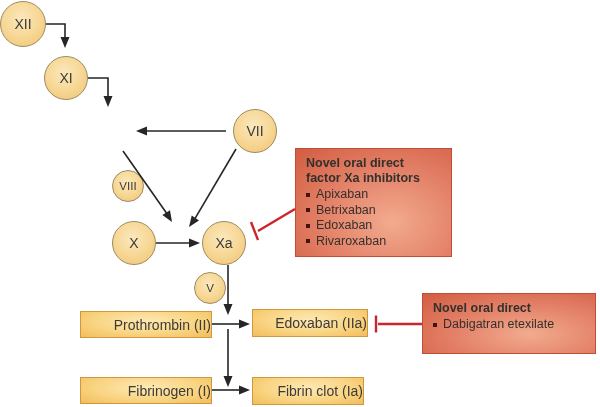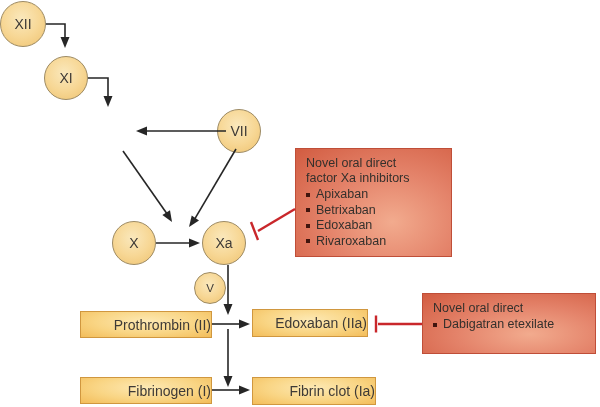--- a/index.html
+++ b/index.html
@@ -53,21 +53,21 @@
       var(--callout-center) 0%,
       var(--callout-mid) 48%,
       var(--callout-edge) 100%);
     box-sizing: border-box;
     padding: 7px 8px 4px 10px;
     color: var(--callout-text);
     z-index: 1;
   }
   .callout .title {
     font-size: 12.5px;
-    font-weight: 400;
+    font-weight: 700;
     line-height: 15px;
     white-space: nowrap;
   }
   .callout ul {
     list-style: none;
     margin: 1px 0 0 0;
     padding: 0;
   }
   .callout li {
     font-size: 12.5px;
@@ -99,43 +99,46 @@
 <body>
 
 <div id="canvas">
 
   <div class="factor" style="left:0px;   top:1px;   width:46px; height:46px;">
       <span>XII</span>
     </div>
   <div class="factor" style="left:44px;  top:56px;  width:44px; height:44px;">
       <span>XI</span>
     </div>
-  <div class="factor" style="left:217px; top:109px; width:44px; height:44px;text-align:right;">
+  <div class="factor" style="left:233px; top:109px; width:44px; height:44px;text-align:right;">
       <span>VII</span>
+    </div>
+  <div class="factor small" style="left:112px; top:170px; width:32px; height:32px;">
+      <span>VIII</span>
     </div>
   <div class="factor" style="left:112px; top:221px; width:44px; height:44px;">
       <span>X</span>
     </div>
   <div class="factor" style="left:202px; top:221px; width:44px; height:44px;">
       <span>Xa</span>
     </div>
   <div class="factor small" style="left:194px; top:272px; width:32px; height:32px;">
       <span>V</span>
     </div>
 
   <div class="pbox" style="left:80px;  top:311px; width:132px; height:27px;">
       <span>Prothrombin (II)</span>
     </div>
   <div class="pbox" style="left:252px; top:309px; width:116px; height:28px;">
       <span>Edoxaban (IIa)</span>
     </div>
   <div class="pbox" style="left:80px;  top:377px; width:132px; height:27px;padding-left:35px;">
       <span>Fibrinogen (I)</span>
     </div>
-  <div class="pbox" style="left:252px; top:377px; width:124px; height:28px;">
+  <div class="pbox" style="left:252px; top:377px; width:112px; height:28px;">
       <span>Fibrin clot (Ia)</span>
     </div>
 
   <div class="callout" style="left:295px; top:148px; width:157px; height:109px;">
     <div class="title">Novel oral direct</div>
     <div class="title">factor Xa inhibitors</div>
     <ul>
       <li>
           <span class="bullet"></span>
           <span>Apixaban</span>

